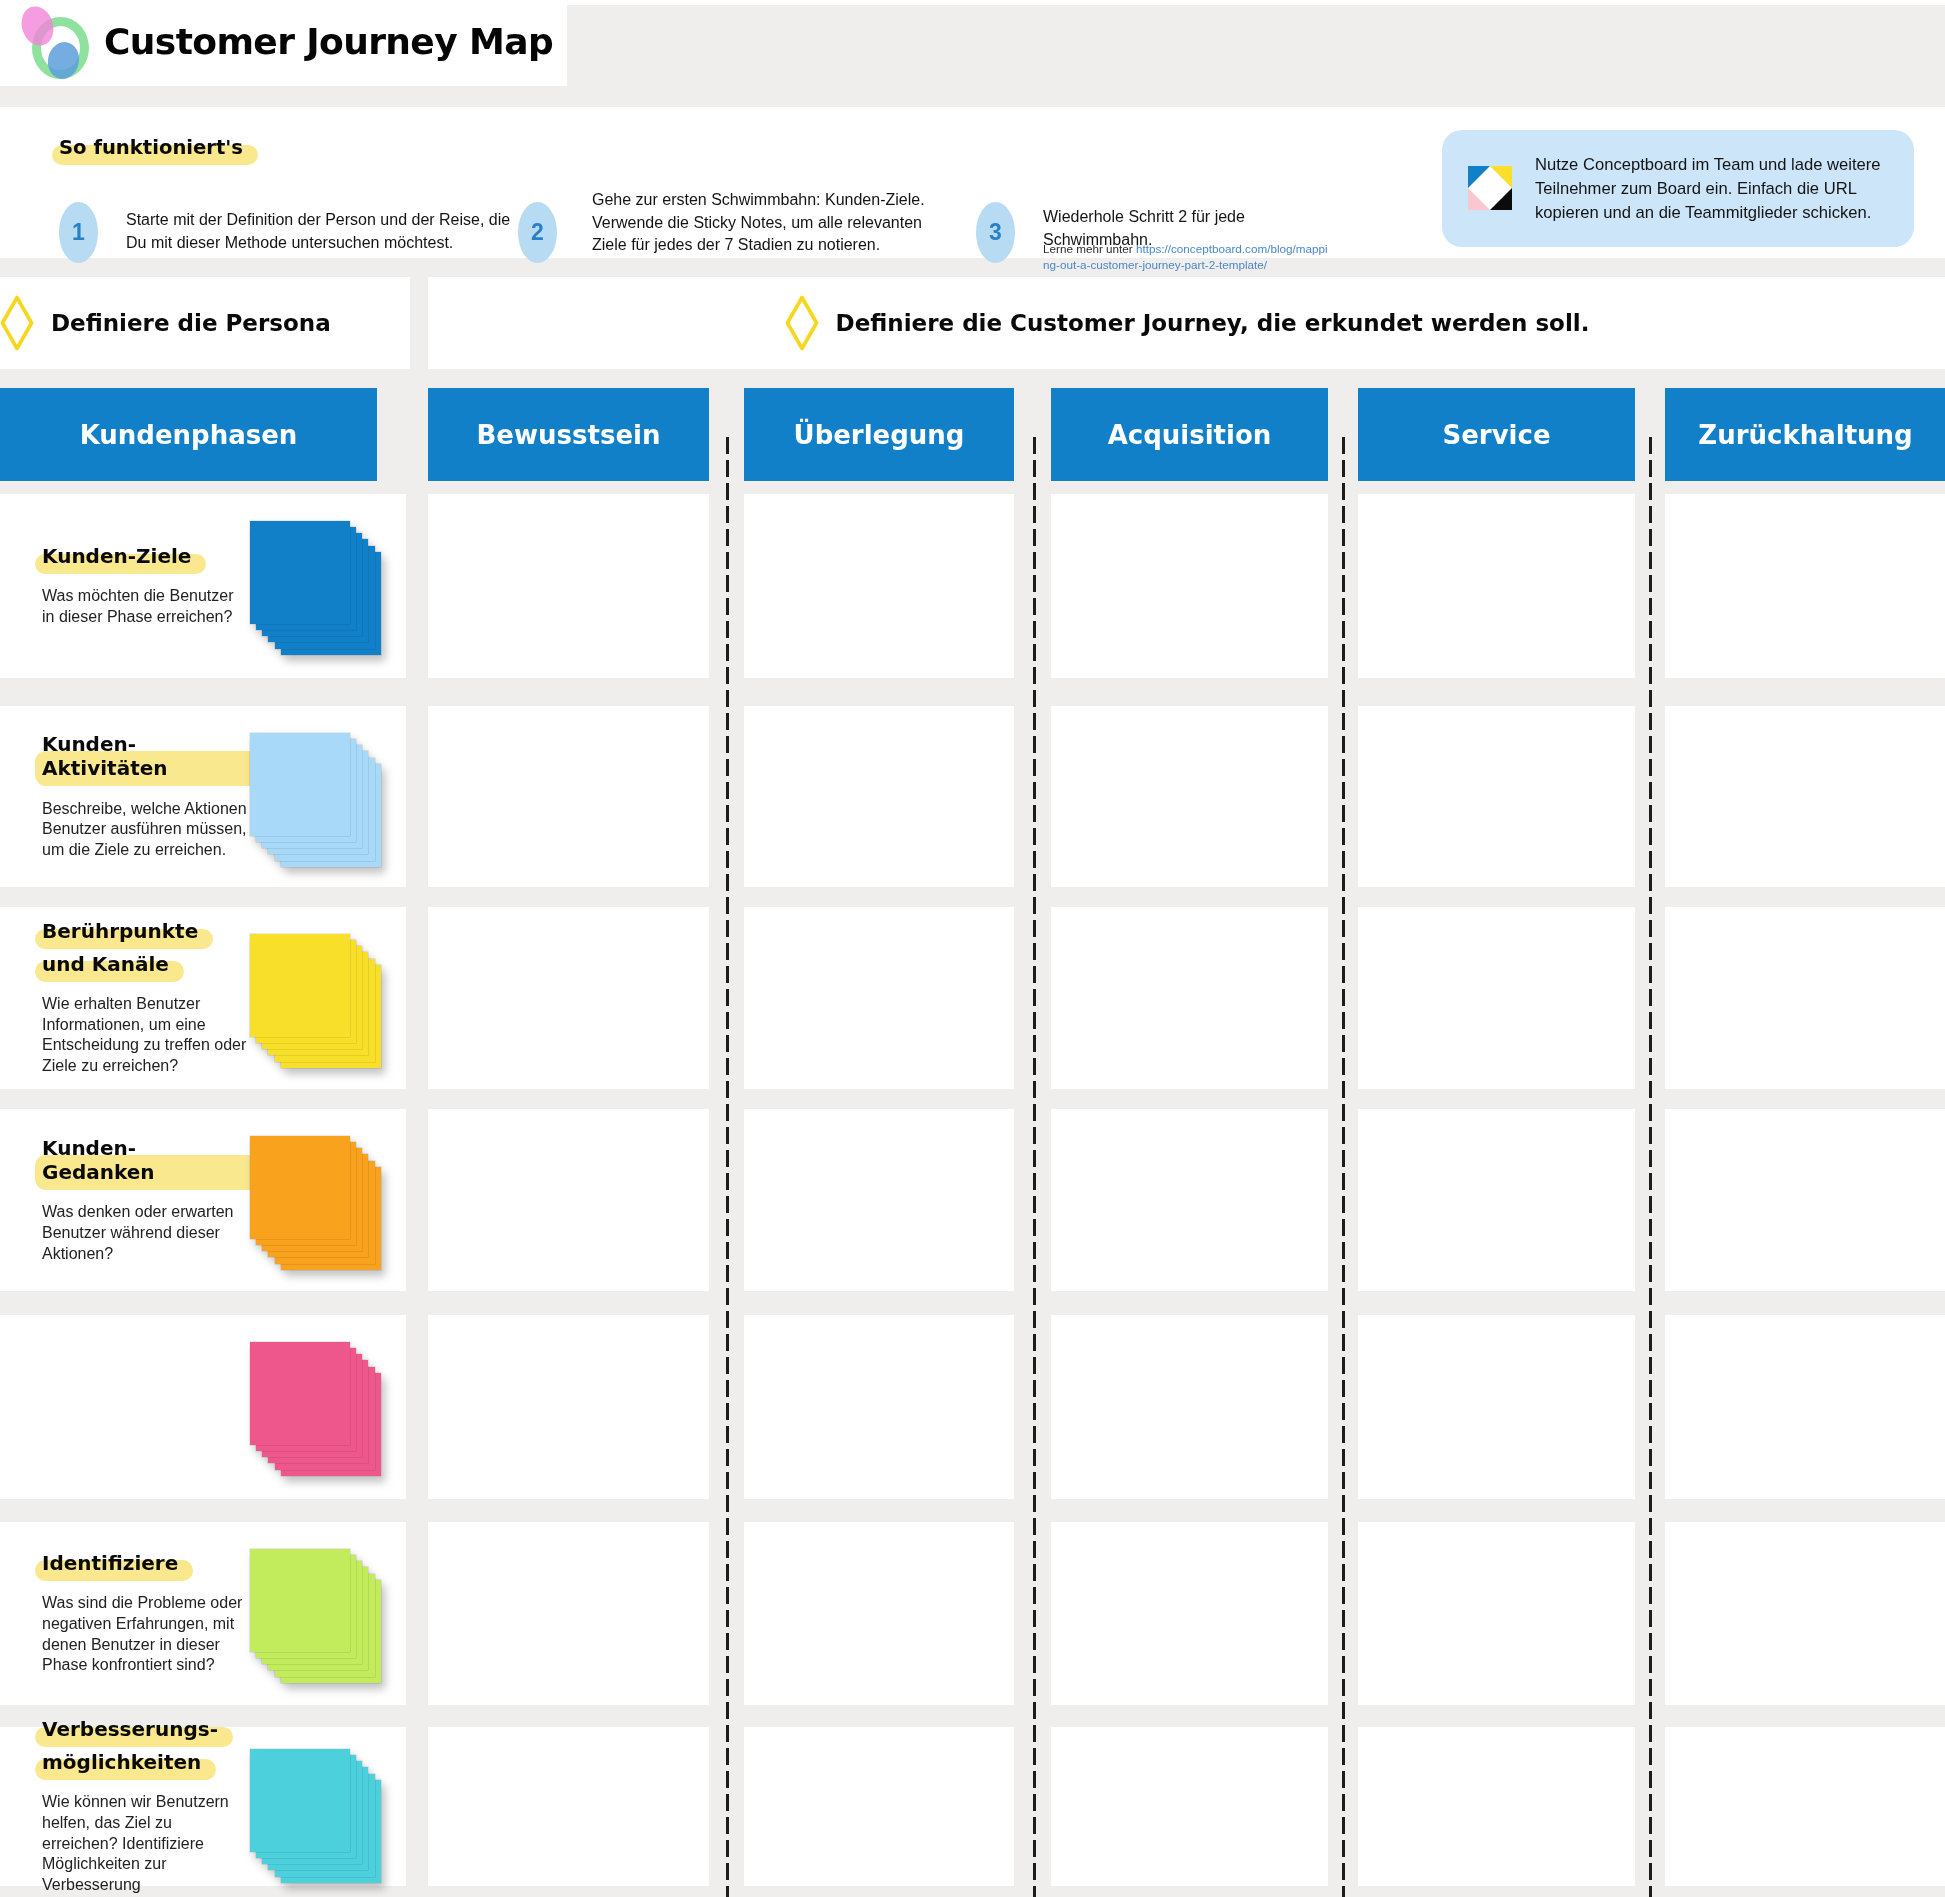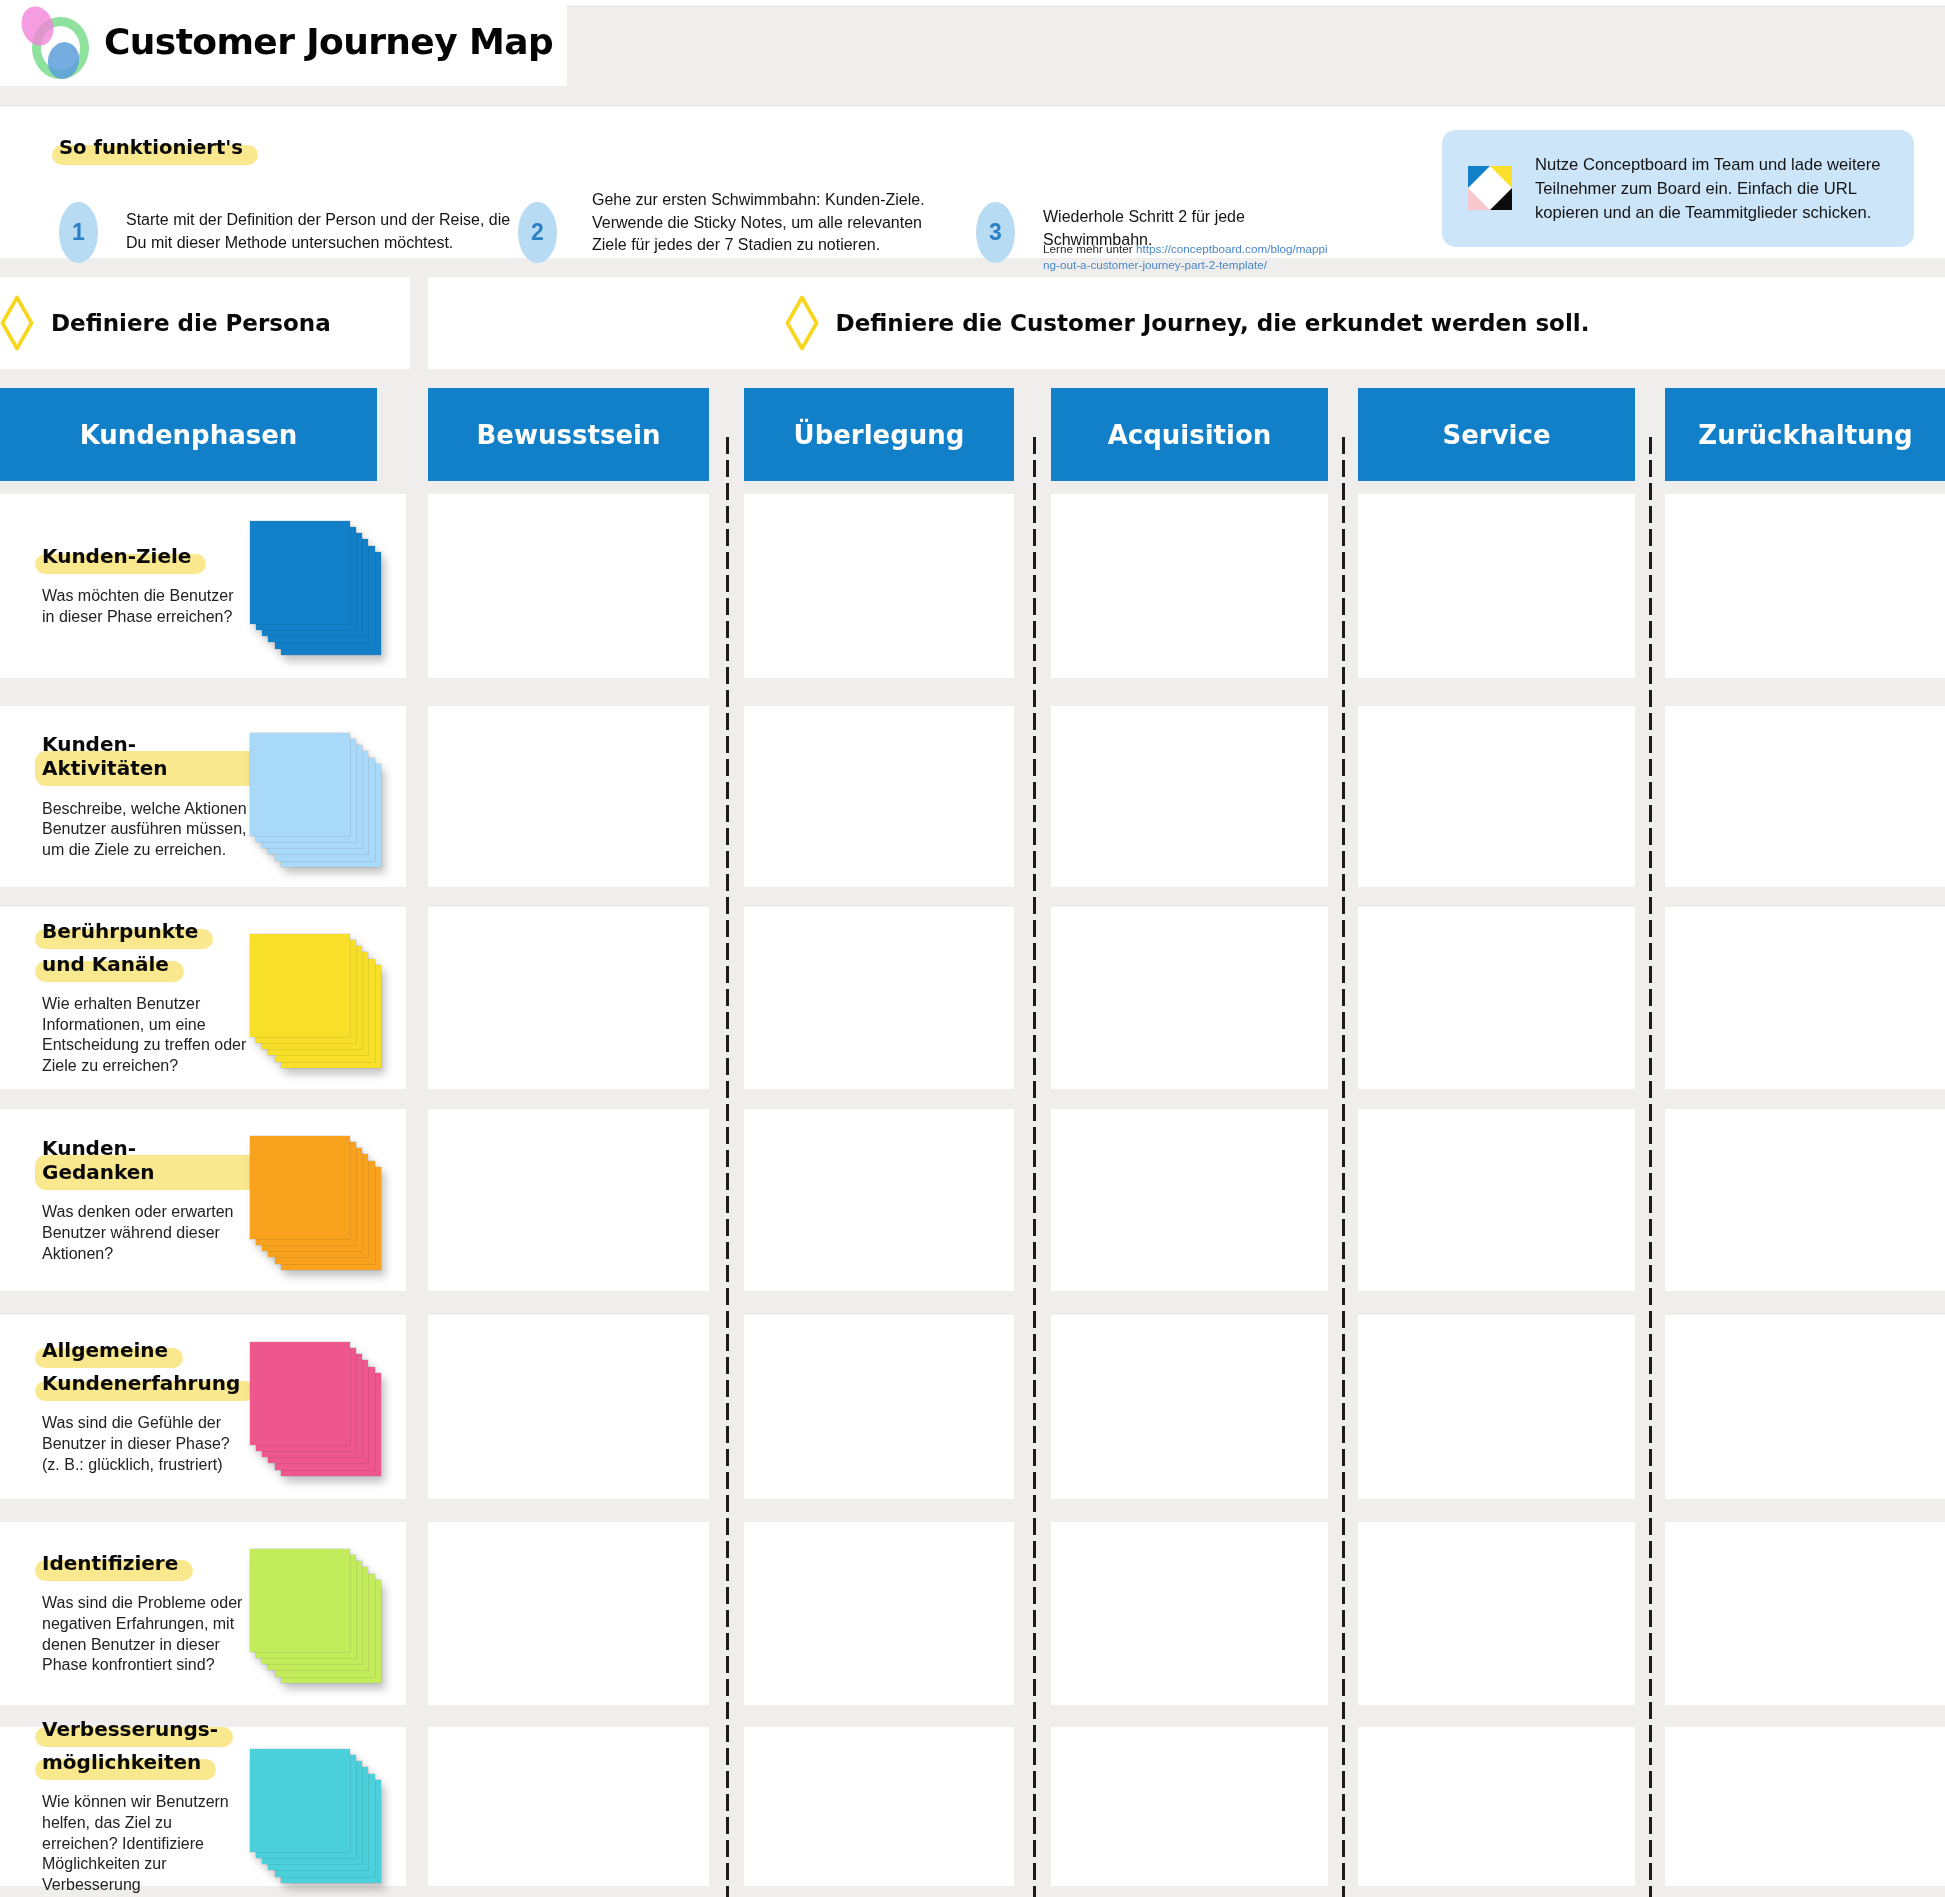--- a/index.html
+++ b/index.html
@@ -24,21 +24,21 @@
   .hl:empty{display:none}
   .hiw-heading{position:absolute;left:59px;top:29px;font-family:"DejaVu Sans",sans-serif;
                font-weight:bold;font-size:19.6px;color:#0a0a0a}
   .badge{position:absolute;width:39px;height:61px;border-radius:50%;background:#b8dbf4;
          color:#2c7fc4;font-weight:bold;font-size:23px;display:flex;align-items:center;justify-content:center}
   .step-text{position:absolute;font-size:16px;line-height:1.42;color:#141414}
   .note{position:absolute;font-size:11.7px;line-height:1.4;color:#2a2a2a;width:288px}
   .link{color:#4a87c9;text-decoration:none;word-break:break-all}
 
   
-  .tip{position:absolute;left:1442px;top:130px;width:472px;height:117px;background:#cce5f9;border-radius:14px}
+  .tip{position:absolute;left:1442px;top:130px;width:472px;height:117px;background:#cce5f9;border-radius:20px}
   .tip svg{position:absolute;left:26px;top:36px}
   .tip-text{position:absolute;left:93px;top:23px;width:368px;font-size:16.6px;line-height:1.45;color:#141414}
 
   
   .sec-card{position:absolute;top:277px;height:92px;background:#fff;display:flex;align-items:center}
   .sec-persona{left:0;width:410px;box-sizing:border-box}
   .sec-journey{left:428px;width:1518px;justify-content:center}
   .sec-title{font-family:"DejaVu Sans",sans-serif;font-weight:bold;font-size:23px;color:#0a0a0a;margin-left:17px}
 
   
@@ -238,25 +238,20 @@
     </div>
     <div class="cell col-b"></div>
     <div class="cell col-u"></div>
     <div class="cell col-a"></div>
     <div class="cell col-s"></div>
     <div class="cell col-z"></div>
   </div>
 
   <div class="row r5">
     <div class="label-card">
-      <div class="label-wrap">
-        <span class="hl row-label">Allgemeine</span>
-        <span class="hl row-label">Kundenerfahrung</span>
-        <div class="desc">Was sind die Gefühle der Benutzer in dieser Phase? (z. B.: glücklich, frustriert)</div>
-      </div>
       <div class="stack">
           <div class="sheet" style="left: 31px; top: 31px; background: rgb(238, 87, 139);"></div>
           <div class="sheet" style="left: 24.5px; top: 24.5px; background: rgb(238, 87, 139);"></div>
           <div class="sheet" style="left: 18.4px; top: 18.4px; background: rgb(238, 87, 139);"></div>
           <div class="sheet" style="left: 12.3px; top: 12.3px; background: rgb(238, 87, 139);"></div>
           <div class="sheet" style="left: 6.1px; top: 6.1px; background: rgb(238, 87, 139);"></div>
           <div class="sheet" style="left: 0px; top: 0px; background: rgb(238, 87, 139);"></div>
         </div>
     </div>
     <div class="cell col-b"></div>

